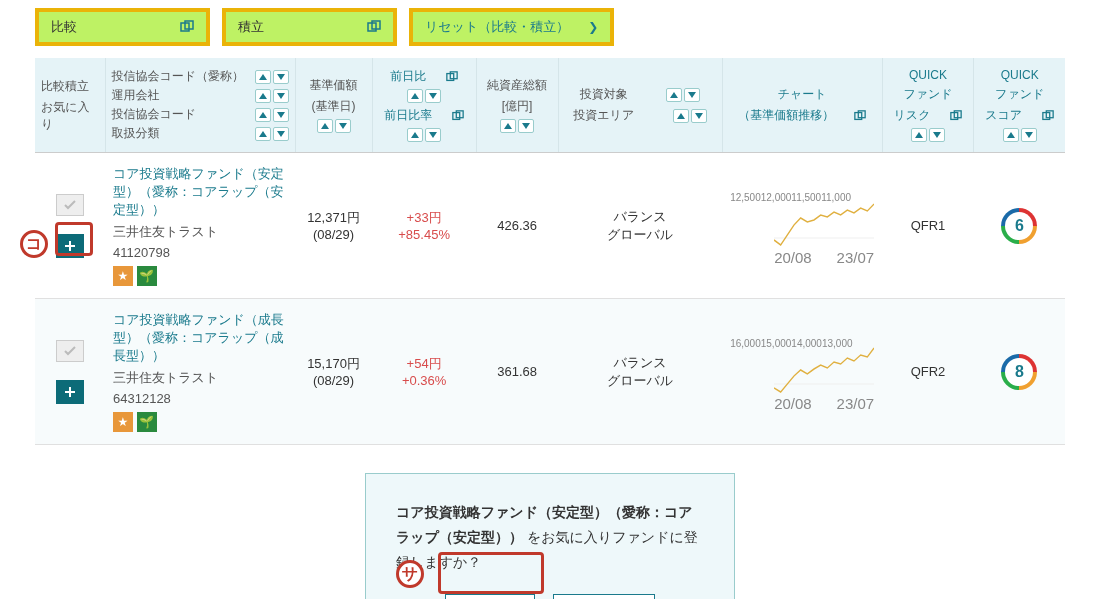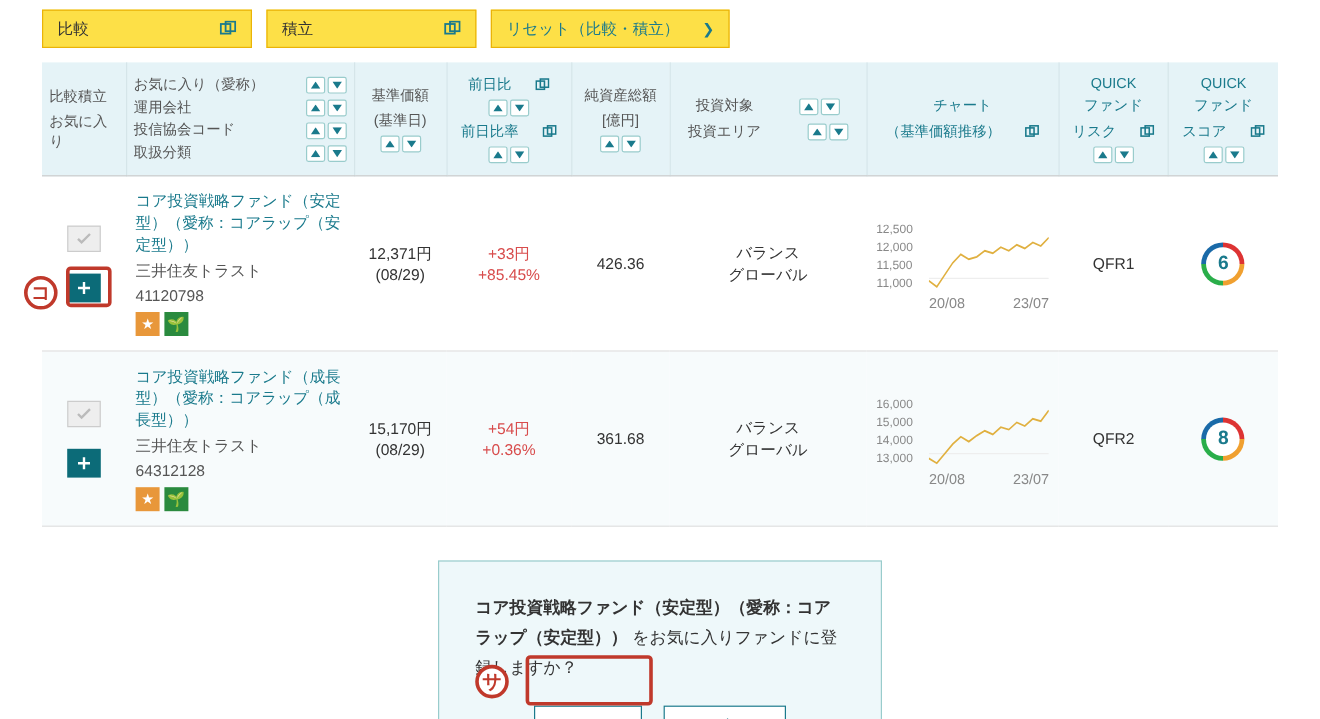--- a/index.html
+++ b/index.html
@@ -13,24 +13,24 @@
   }
   .top-buttons {
     display: flex;
     gap: 12px;
     padding: 8px 35px 12px 35px;
   }
   .top-btn {
     display: flex;
     align-items: center;
     justify-content: space-between;
-    border: 1px solid #eab308;
+    border: 4px solid #eab308;
     padding: 6px 12px;
     min-width: 175px;
-    background: #fde047;
+    background: #bef264;
     cursor: pointer;
     color: #333;
   }
   .top-btn.reset { color: #1a7a8c; gap: 19px; }
   .top-btn .icon-box {
     width: 14px; height: 14px;
     display: inline-flex; align-items: center; justify-content: center;
     color: #1a7a8c;
   }
   .table-wrap {
@@ -113,27 +113,27 @@
   }
   .badge.orange { background:#e8973a; }
   .badge.green { background:#2a8a3e; }
   .nav-cell { color:#333; }
   .change-cell { color:#d84c4c; }
   .inv-cell { }
   .chart-cell { width:160px; }
   .chart-box { height:80px; position:relative; }
   .chart-box .ylabels {
     position:absolute; left:0; top:6px; bottom:18px;
-    display:flex; flex-direction:column; justify-content:space-between;
+    display:flex; flex-direction:row; justify-content:space-between;
     font-size:10px; color:#888;
   }
   .chart-box .xlabels {
     position:absolute; left:44px; right:0; bottom:0;
     display:flex; justify-content:space-between;
-    font-size:12px; color:#888;
+    font-size:15px; color:#888;
   }
   .chart-box svg.spark {
     position:absolute; left:44px; top:4px; right:0; bottom:16px;
     width:calc(100% - 44px); height:60px;
   }
   .score-circle {
     width:36px; height:36px; border-radius:50%;
     display:inline-flex; align-items:center; justify-content:center;
     font-weight:bold; font-size:16px; color:#1a7a8c;
     background: conic-gradient(#d33 0 90deg, #f0a030 90deg 180deg, #2aae4a 180deg 270deg, #1a6aa8 270deg 360deg);
@@ -207,21 +207,21 @@
 <div class="table-wrap">
 <table>
   <thead>
     <tr>
       <th class="th-compare">
         <span class="lbl">比較積立</span>
         <span class="lbl">お気に入り</span>
       </th>
       <th class="th-fundname">
         <div class="row">
-                <span>お気に入り（愛称）</span>
+                <span>投信協会コード（愛称）</span>
                 <span class="sort-pair">
                   <span class="sort-btn">
                     <svg width="8" height="6">
                       <polygon points="4,0 8,6 0,6" fill="#1a7a8c"></polygon>
                     </svg>
                   </span>
                   <span class="sort-btn">
                     <svg width="8" height="6">
                       <polygon points="0,0 8,0 4,6" fill="#1a7a8c"></polygon>
                     </svg>

